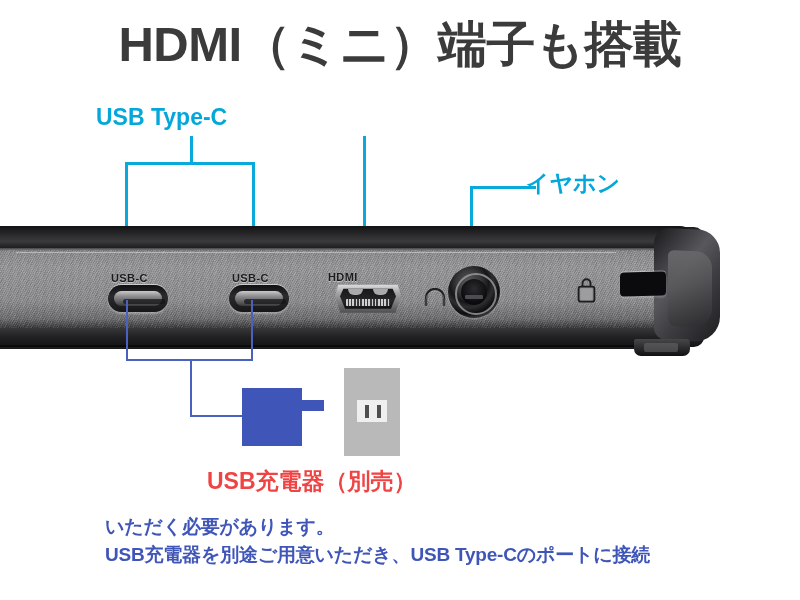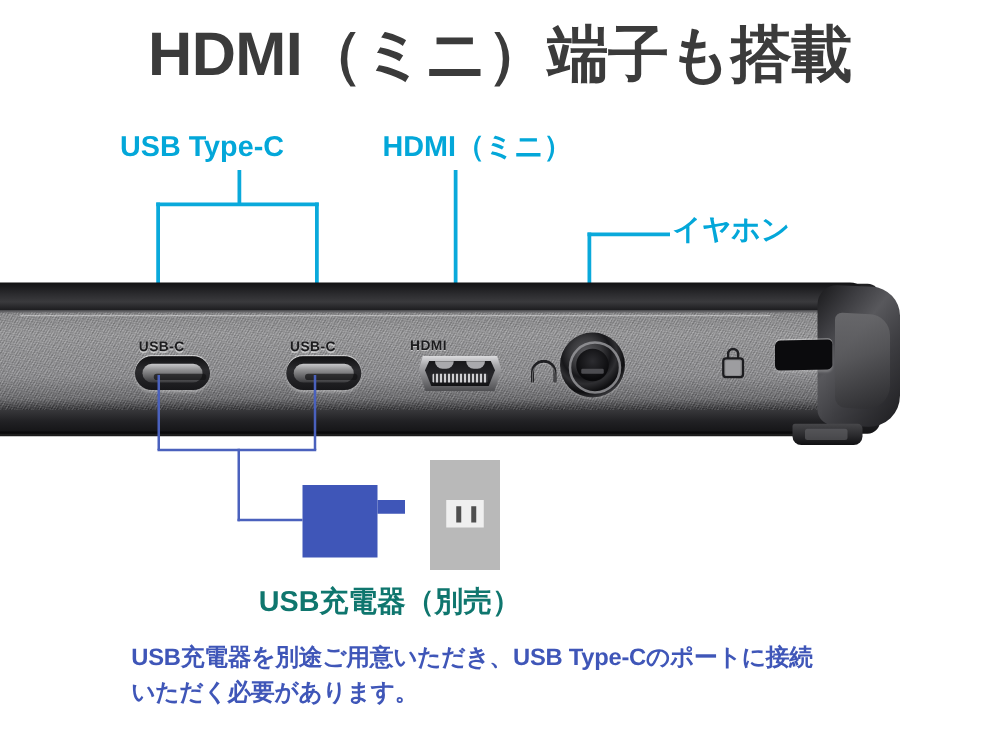--- a/index.html
+++ b/index.html
@@ -37,29 +37,29 @@
   .callout-label {
     position: absolute;
     font-size: 23px;
     font-weight: bold;
     color: #03a7d9;
     white-space: nowrap;
     line-height: 1;
   }
   #label-usbc  { left: 96px;  top: 106px; }
   #label-hdmi  { left: 306px; top: 106px; }
-  #label-phone { left: 538px; top: 172px; }
+  #label-phone { left: 526px; top: 172px; }
 
   #label-charger {
     position: absolute;
     left: 207px;
     top: 470px;
     font-size: 23px;
     font-weight: bold;
-    color: #0f766e;
+    color: #ef4444;
     white-space: nowrap;
     line-height: 1;
   }
 
   
   .lead-v, .lead-h {
     position: absolute;
     background: #0aa9db;
   }
   .lead-v { width: 3px; }
@@ -443,21 +443,20 @@
 </style>
 </head>
 <body>
 
 <div id="stage">
 
   <div id="page-title">HDMI（ミニ）端子も搭載</div>
 
   <div class="callout-label" id="label-usbc">USB Type-C</div>
 
-  <div class="callout-label" id="label-hdmi">HDMI（ミニ）</div>
 
   <div class="callout-label" id="label-phone">イヤホン</div>
 
   <div class="lead-v" id="cy-stem"></div>
   <div class="lead-h" id="cy-bar"></div>
   <div class="lead-v" id="cy-leg-left"></div>
   <div class="lead-v" id="cy-leg-right"></div>
   <div class="lead-v" id="cy-hdmi"></div>
   <div class="lead-h" id="cy-ear-h"></div>
   <div class="lead-v" id="cy-ear-v"></div>
@@ -527,17 +526,17 @@
   <div id="charger-prong"></div>
 
   <div id="outlet-icon"></div>
   <div id="outlet-face"></div>
   <div id="outlet-slot-l"></div>
   <div id="outlet-slot-r"></div>
 
   <div id="label-charger">USB充電器（別売）</div>
 
   <div id="footnote">
+    <span class="fn-line fn-indent">いただく必要があります。</span>
     <span class="fn-line fn-indent">USB充電器を別途ご用意いただき、USB Type-Cのポートに接続</span>
-    <span class="fn-line fn-indent">いただく必要があります。</span>
   </div>
 
 </div>
 
 </body></html>

